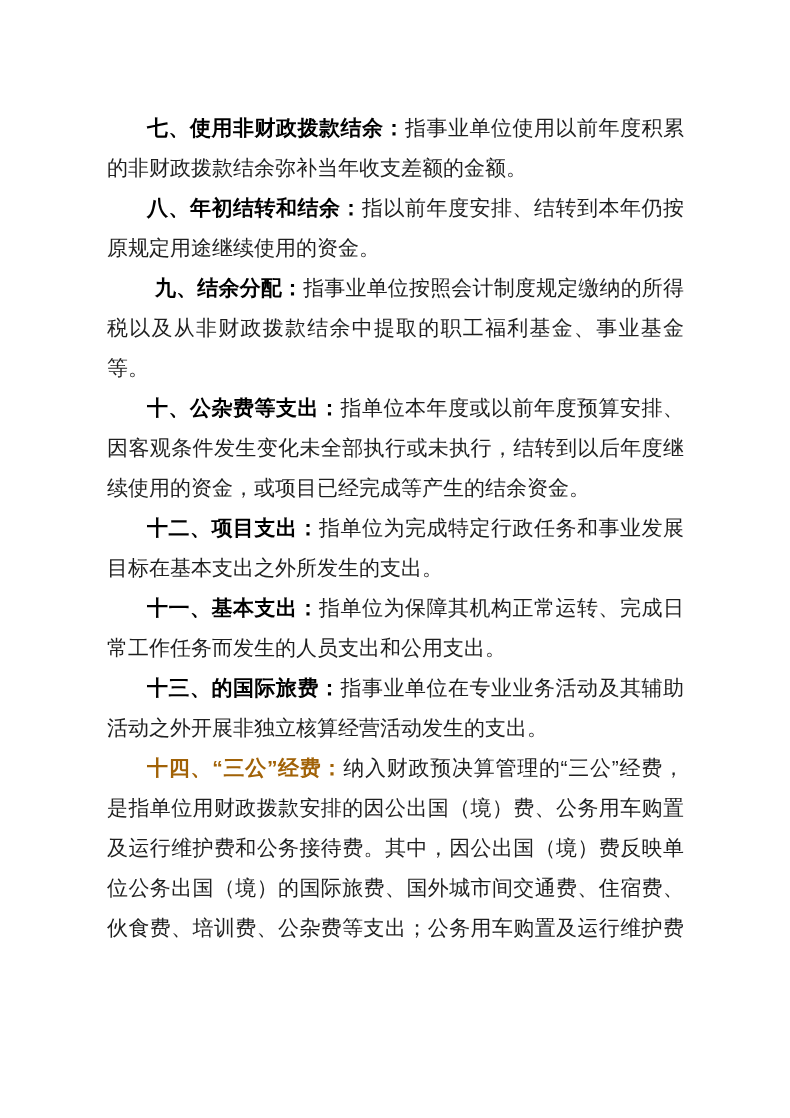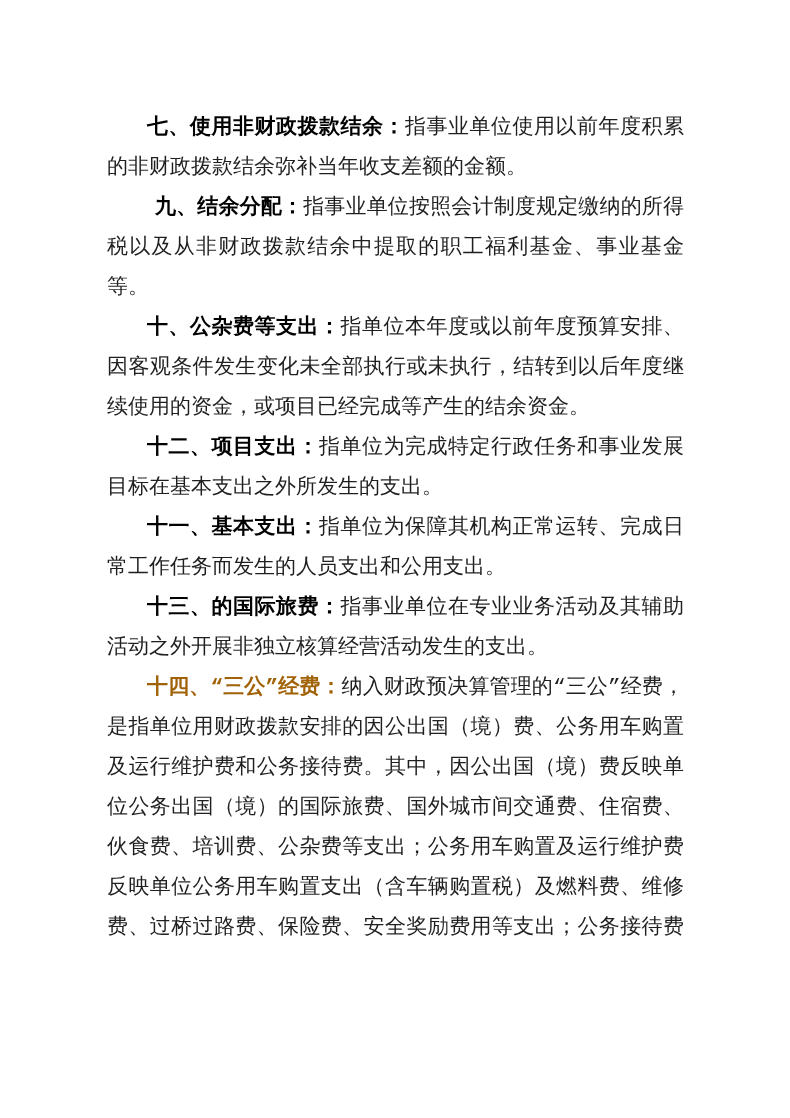--- a/index.html
+++ b/index.html
@@ -6,21 +6,21 @@
     margin: 0;
     padding: 0;
     background: #ffffff;
   }
   .page {
     position: relative;
     width: 790px;
     height: 942px;
     background: #ffffff;
     overflow: hidden;
-    font-family: Liberation Mono, monospace;
+    font-family: Liberation Sans, sans-serif;
   }
   .doc-body {
     position: absolute;
     left: 107px;
     top: 108px;
     width: 577px;
     font-size: 21px;
     line-height: 40px;
     color: #1f1f1f;
     text-align: justify;
@@ -40,20 +40,21 @@
   .definition {
     font-weight: 400;
   }
 </style>
 </head>
 <body>
 
 <div class="page" style="background: rgb(255, 255, 255);">
   <div class="doc-body" id="doc-body" style="color: rgb(31, 31, 31);">
       <p><span class="term" style="color: rgb(0, 0, 0);">七、使用非财政拨款结余：</span><span class="definition">指事业单位使用以前年度积累的非财政拨款结余弥补当年收支差额的金额。</span></p>
+      <p><span class="term" style="color: rgb(0, 0, 0);">八、年初结转和结余：</span><span class="definition">指以前年度安排、结转到本年仍按原规定用途继续使用的资金。</span></p>
       <p><span class="term" style="color: rgb(0, 0, 0); margin-left: 8px;">九、结余分配：</span><span class="definition">指事业单位按照会计制度规定缴纳的所得税以及从非财政拨款结余中提取的职工福利基金、事业基金等。</span></p>
       <p><span class="term" style="color: rgb(0, 0, 0);">十、公杂费等支出：</span><span class="definition">指单位本年度或以前年度预算安排、因客观条件发生变化未全部执行或未执行，结转到以后年度继续使用的资金，或项目已经完成等产生的结余资金。</span></p>
       <p><span class="term" style="color: rgb(0, 0, 0);">十二、项目支出：</span><span class="definition">指单位为完成特定行政任务和事业发展目标在基本支出之外所发生的支出。</span></p>
       <p><span class="term" style="color: rgb(0, 0, 0);">十一、基本支出：</span><span class="definition">指单位为保障其机构正常运转、完成日常工作任务而发生的人员支出和公用支出。</span></p>
       <p><span class="term" style="color: rgb(0, 0, 0);">十三、的国际旅费：</span><span class="definition">指事业单位在专业业务活动及其辅助活动之外开展非独立核算经营活动发生的支出。</span></p>
       <p><span class="term" style="color: #a16207;">十四、“三公”经费：</span><span class="definition">纳入财政预决算管理的“三公”经费，是指单位用财政拨款安排的因公出国（境）费、公务用车购置及运行维护费和公务接待费。其中，因公出国（境）费反映单位公务出国（境）的国际旅费、国外城市间交通费、住宿费、伙食费、培训费、公杂费等支出；公务用车购置及运行维护费反映单位公务用车购置支出（含车辆购置税）及燃料费、维修费、过桥过路费、保险费、安全奖励费用等支出；公务接待费反映单位按规定开支的各类公务接待（含外宾接待）支出。</span></p>
     </div>
 </div>
 
 </body></html>

